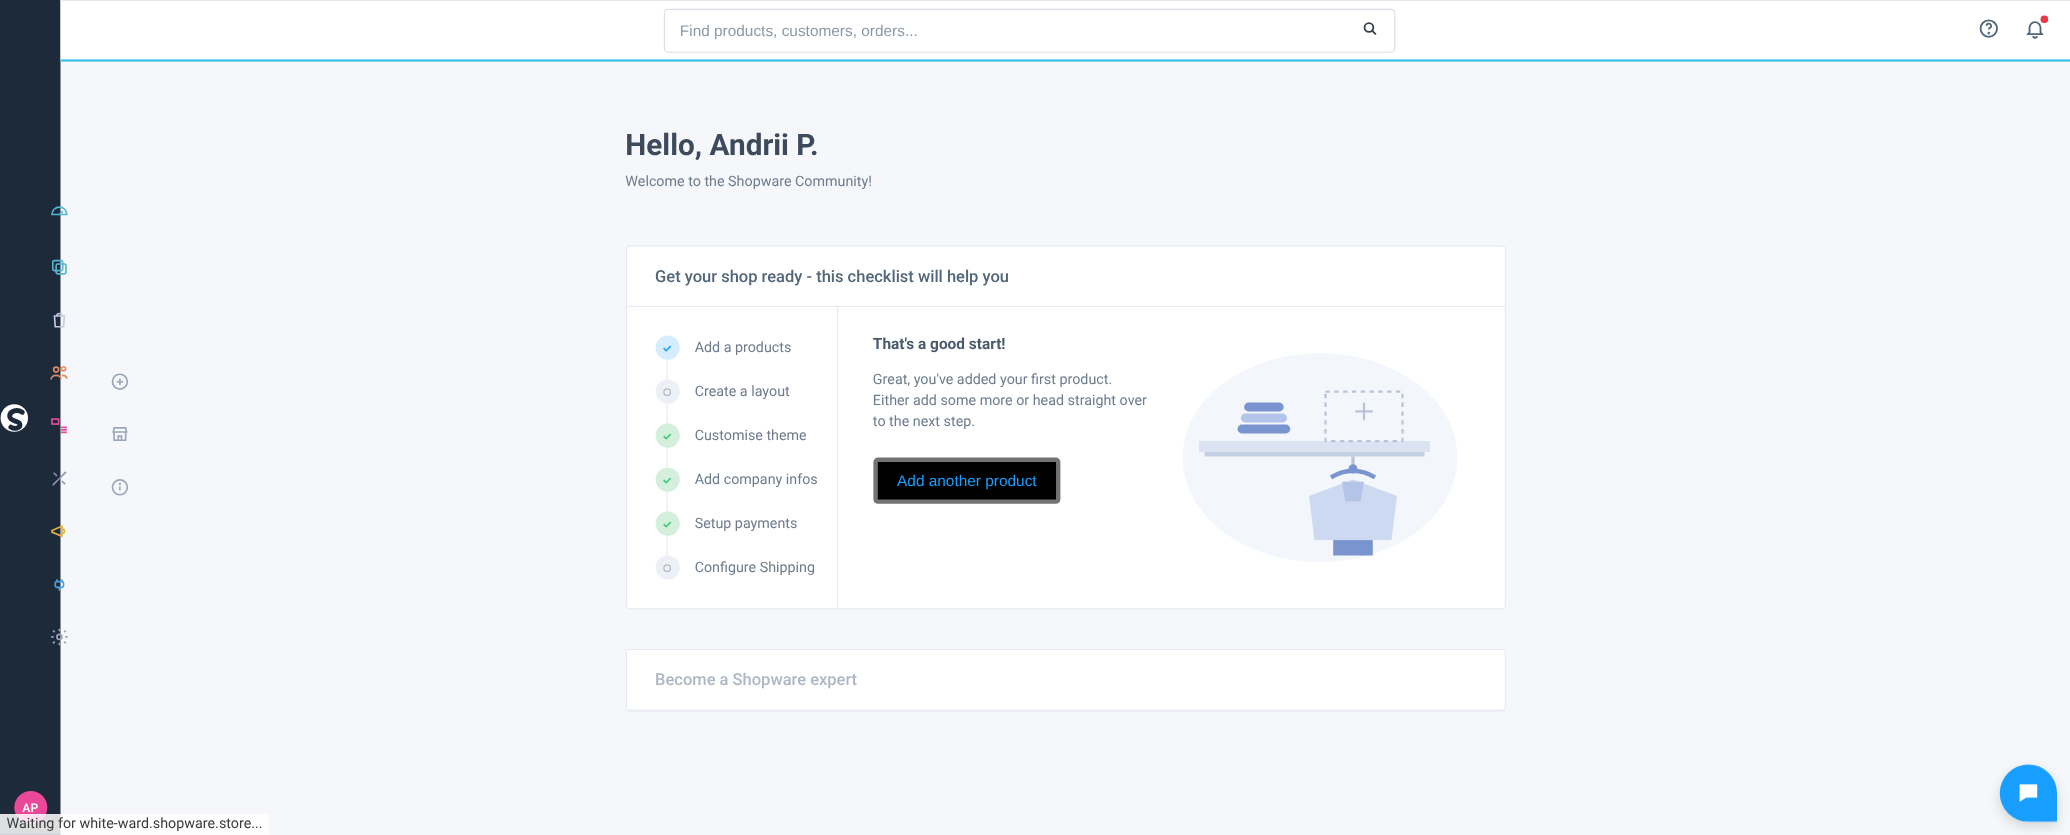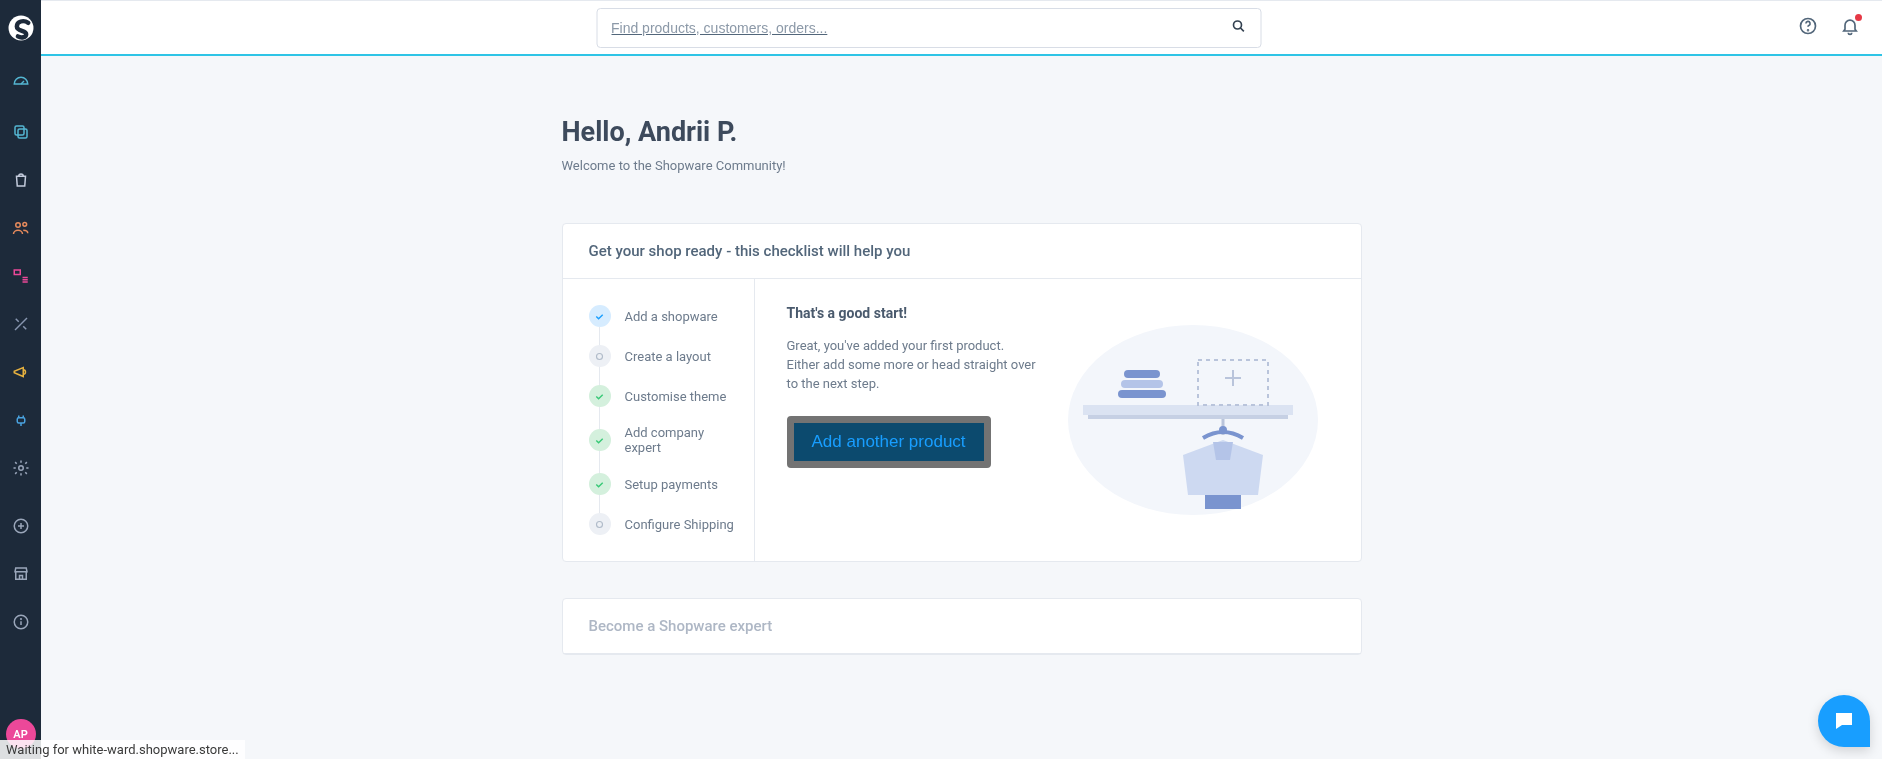--- a/index.html
+++ b/index.html
@@ -1,24 +1,24 @@
 <!DOCTYPE html>
 <html><head>
 <meta charset="utf-8">
 <style>
   * { box-sizing: border-box; margin: 0; padding: 0; }
   html, body { height: 100%; font-family: -apple-system, BlinkMacSystemFont, "Segoe UI", Roboto, Arial, sans-serif; background: #f5f7fa; color: #52667a; }
   .app { display: flex; height: 100vh; width: 100%; }
 
   
   .sidebar {
-    width: 41px;
+    width: 55px;
     background: #1d2a3a;
     display: flex;
-    flex-direction: column;
+    flex-direction: row;
     align-items: center;
     position: relative;
     flex-shrink: 0;
   }
   .logo-wrap { height: 56px; display:flex; align-items:center; justify-content:center; }
   .nav-icons { display:flex; flex-direction:column; align-items:center; gap: 20px; padding-top: 14px; width:100%;}
   .nav-item { width:55px; height:28px; display:flex; align-items:center; justify-content:center; cursor:pointer;}
   .nav-b { display:flex; flex-direction:column; align-items:center; gap:20px; margin-top: 30px; width:100%;}
   .avatar {
     position:absolute; bottom:10px; left:50%; transform:translateX(-50%);
@@ -30,21 +30,20 @@
   .main { flex:1; display:flex; flex-direction:column; min-width:0; position:relative; }
   .topbar {
     height:56px; background:#fff; border-top:1px solid #e5e9ef; border-bottom:2px solid #2ec4e6;
     display:flex; align-items:center; position:relative;
   }
   .search {
     position:absolute; left:50%; transform:translateX(-50%);
     width:665px; height:40px; border:1px solid #d8dde6; border-radius:4px;
     display:flex; align-items:center; padding:0 14px; background:#fff;
     margin-left:-33px;
-    text-decoration:underline;
   }
   .search input {
     flex:1; border:none; outline:none; font-size:14px; color:#52667a; background:transparent;
   }
   .search input::placeholder { color:#8c99a8; }
   .search-icon { color:#334150; }
   .top-right { margin-left:auto; margin-right:22px; display:flex; align-items:center; gap:22px;}
   .top-right .icon-btn { color:#52667a; cursor:pointer; position:relative;}
   .notif-dot { position:absolute; top:-2px; right:-2px; width:7px; height:7px; background:#e63946; border-radius:50%;}
 
@@ -69,22 +68,22 @@
   .bullet-done { background:#d4f0dd; color:#37c976;}
   .bullet-empty { background:#edf0f5; color:#b0bbc9;}
   .check-label { font-size:13px; color:#6d7b8c; }
   .check-line { position:absolute; left:36.5px; top:48px; bottom:48px; width:1px; background:#e5e9ef; z-index:0;}
 
   .detail { flex:1; padding:26px 32px; display:flex; gap:20px;justify-content:space-between;}
   .detail-text { flex:0 0 250px;}
   .detail-title { font-weight:700; font-size:14px; color:#4a5a6d; margin-bottom:16px;}
   .detail-desc { font-size:13px; color:#6d7b8c; line-height:1.45; margin-bottom:22px;}
   .btn-outline {
-    display:inline-block; border:7px solid #737373; color:#189eff; font-size:17px;
-    padding:9px 18px; border-radius:4px; background:#0c4a6e; cursor:pointer;
+    display:inline-block; border:4px solid #737373; color:#189eff; font-size:14px;
+    padding:9px 18px; border-radius:4px; background:#000000; cursor:pointer;
   }
   .illus { flex:1; display:flex; align-items:center; justify-content:center;}
 
   .card2 { margin-top:36px;}
 
   .chat-fab {
     position:fixed; bottom:12px; right:12px; width:52px; height:52px;
     background:#189eff; border-radius:50% 50% 0 50%; display:flex; align-items:center; justify-content:center;
     color:#fff; cursor:pointer; box-shadow:0 4px 12px rgba(0,0,0,.15);
   }
@@ -232,21 +231,21 @@
           <div class="card-body">
             <div class="checklist">
               <div class="check-line"></div>
 
               <div class="check-item">
                 <div class="check-bullet bullet-active">
                   <svg width="11" height="11" viewBox="0 0 24 24" fill="none" stroke="currentColor" stroke-width="3">
                       <polyline points="5 12 10 17 19 8"></polyline>
                     </svg>
                 </div>
-                <span class="check-label">Add a shopware</span>
+                <span class="check-label">Add a products</span>
               </div>
 
               <div class="check-item">
                 <div class="check-bullet bullet-empty">
                   <svg width="9" height="9" viewBox="0 0 24 24" fill="none" stroke="currentColor" stroke-width="3">
                       <circle cx="12" cy="12" r="8"></circle>
                     </svg>
                 </div>
                 <span class="check-label">Create a layout</span>
               </div>
@@ -259,21 +258,21 @@
                 </div>
                 <span class="check-label">Customise theme</span>
               </div>
 
               <div class="check-item">
                 <div class="check-bullet bullet-done">
                   <svg width="11" height="11" viewBox="0 0 24 24" fill="none" stroke="currentColor" stroke-width="3">
                       <polyline points="5 12 10 17 19 8"></polyline>
                     </svg>
                 </div>
-                <span class="check-label">Add company expert</span>
+                <span class="check-label">Add company infos</span>
               </div>
 
               <div class="check-item">
                 <div class="check-bullet bullet-done">
                   <svg width="11" height="11" viewBox="0 0 24 24" fill="none" stroke="currentColor" stroke-width="3">
                       <polyline points="5 12 10 17 19 8"></polyline>
                     </svg>
                 </div>
                 <span class="check-label">Setup payments</span>
               </div>

